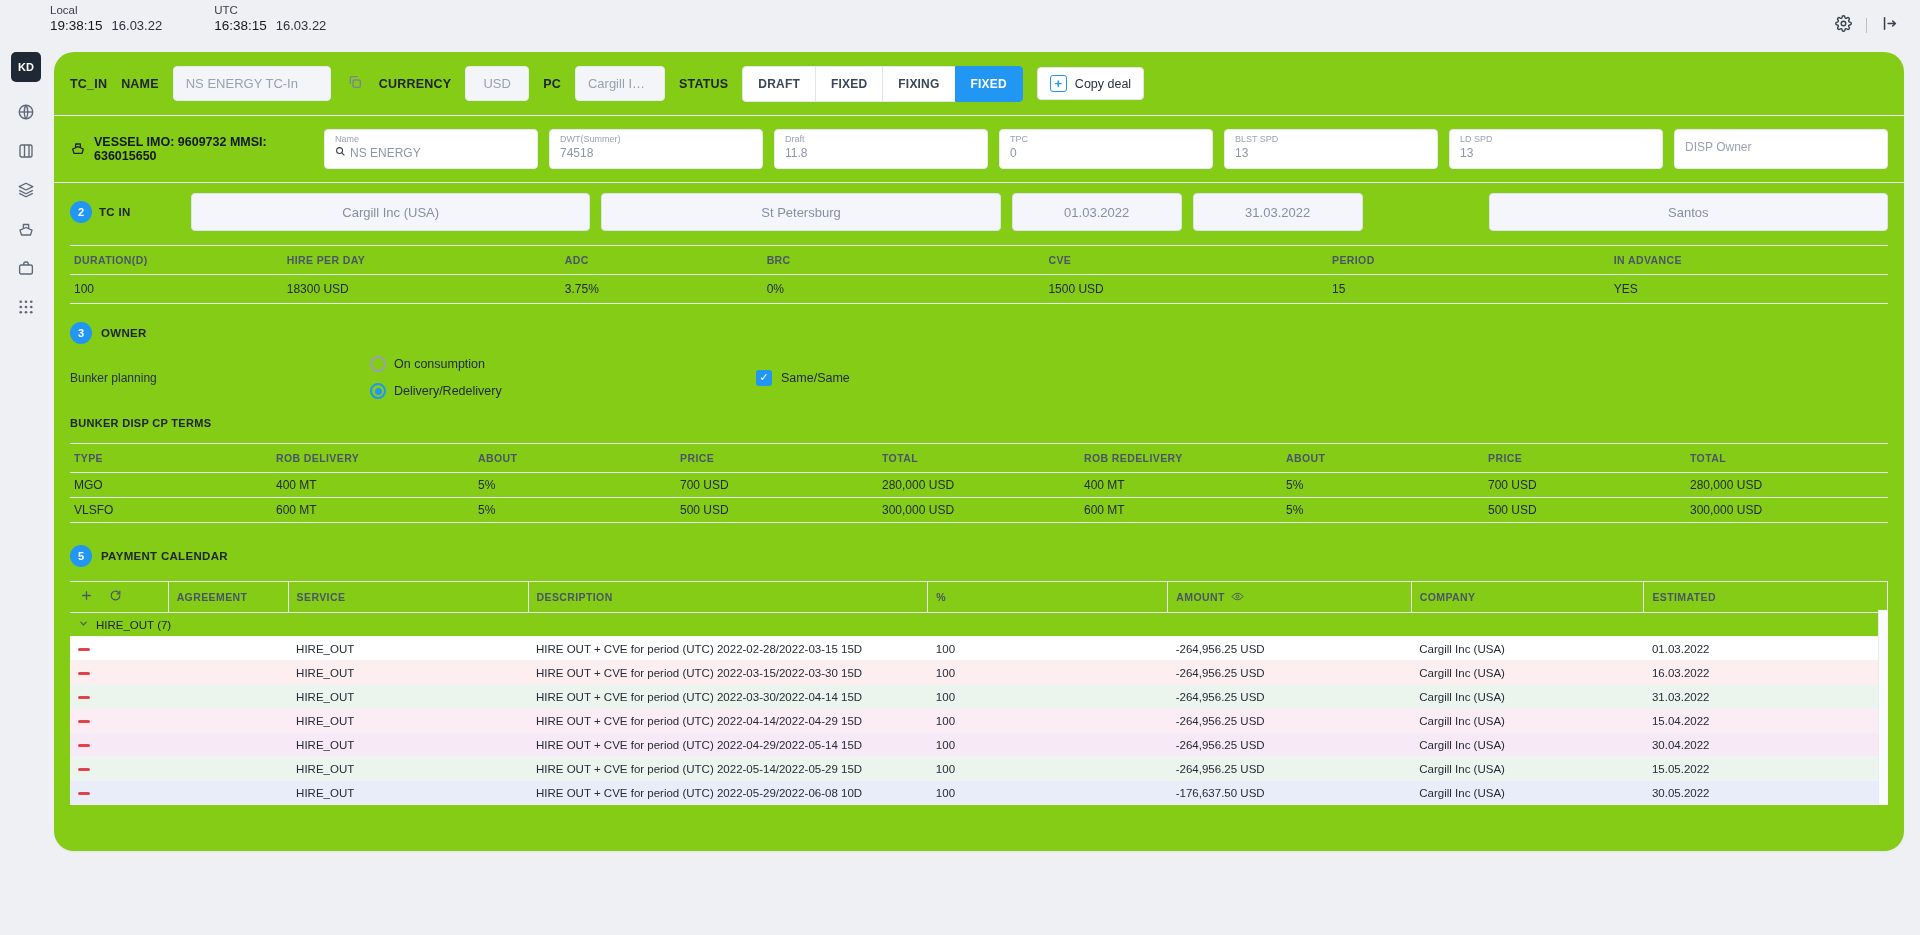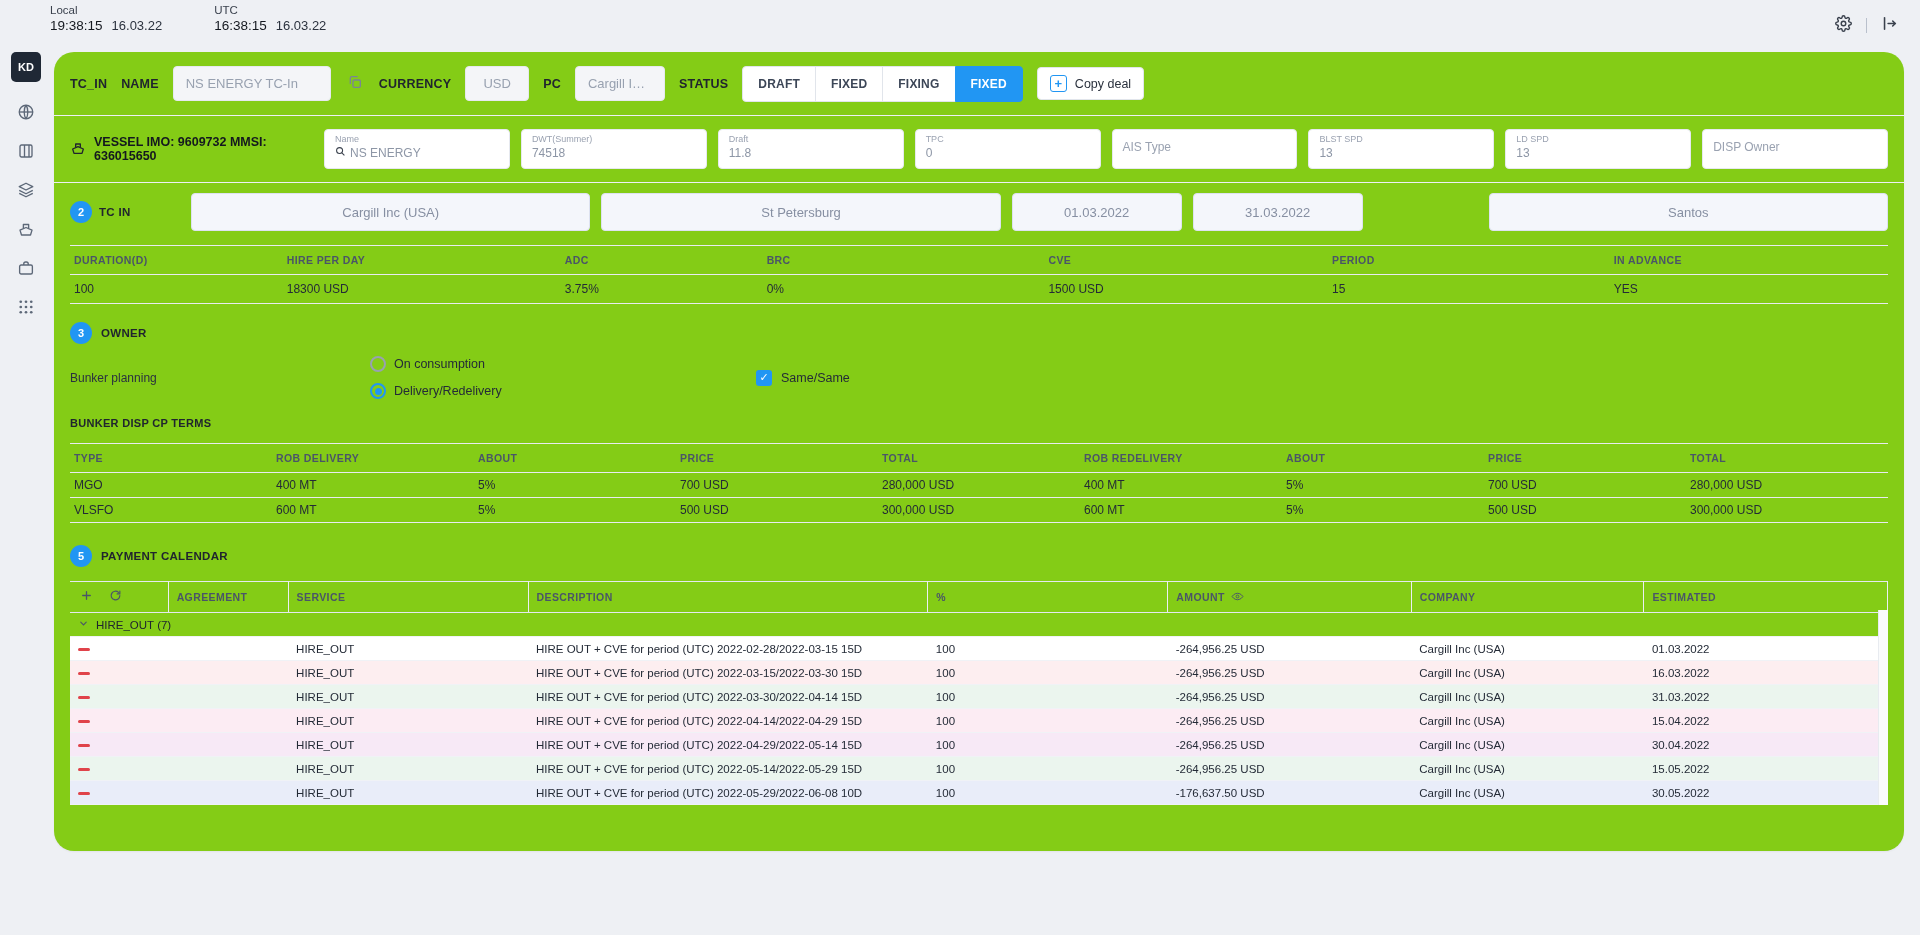--- a/index.html
+++ b/index.html
@@ -255,23 +255,20 @@
             <div class="vlabel">DWT(Summer)</div>
             <div class="vvalue">74518</div>
           </div>
           <div class="vfield">
             <div class="vlabel">Draft</div>
             <div class="vvalue">11.8</div>
           </div>
           <div class="vfield">
             <div class="vlabel">TPC</div>
             <div class="vvalue">0</div>
-          </div>
-          <div class="vfield placeholder-only">
-            <span class="vplaceholder">AIS Type</span>
           </div>
           <div class="vfield">
             <div class="vlabel">BLST SPD</div>
             <div class="vvalue">13</div>
           </div>
           <div class="vfield">
             <div class="vlabel">LD SPD</div>
             <div class="vvalue">13</div>
           </div>
           <div class="vfield placeholder-only">

